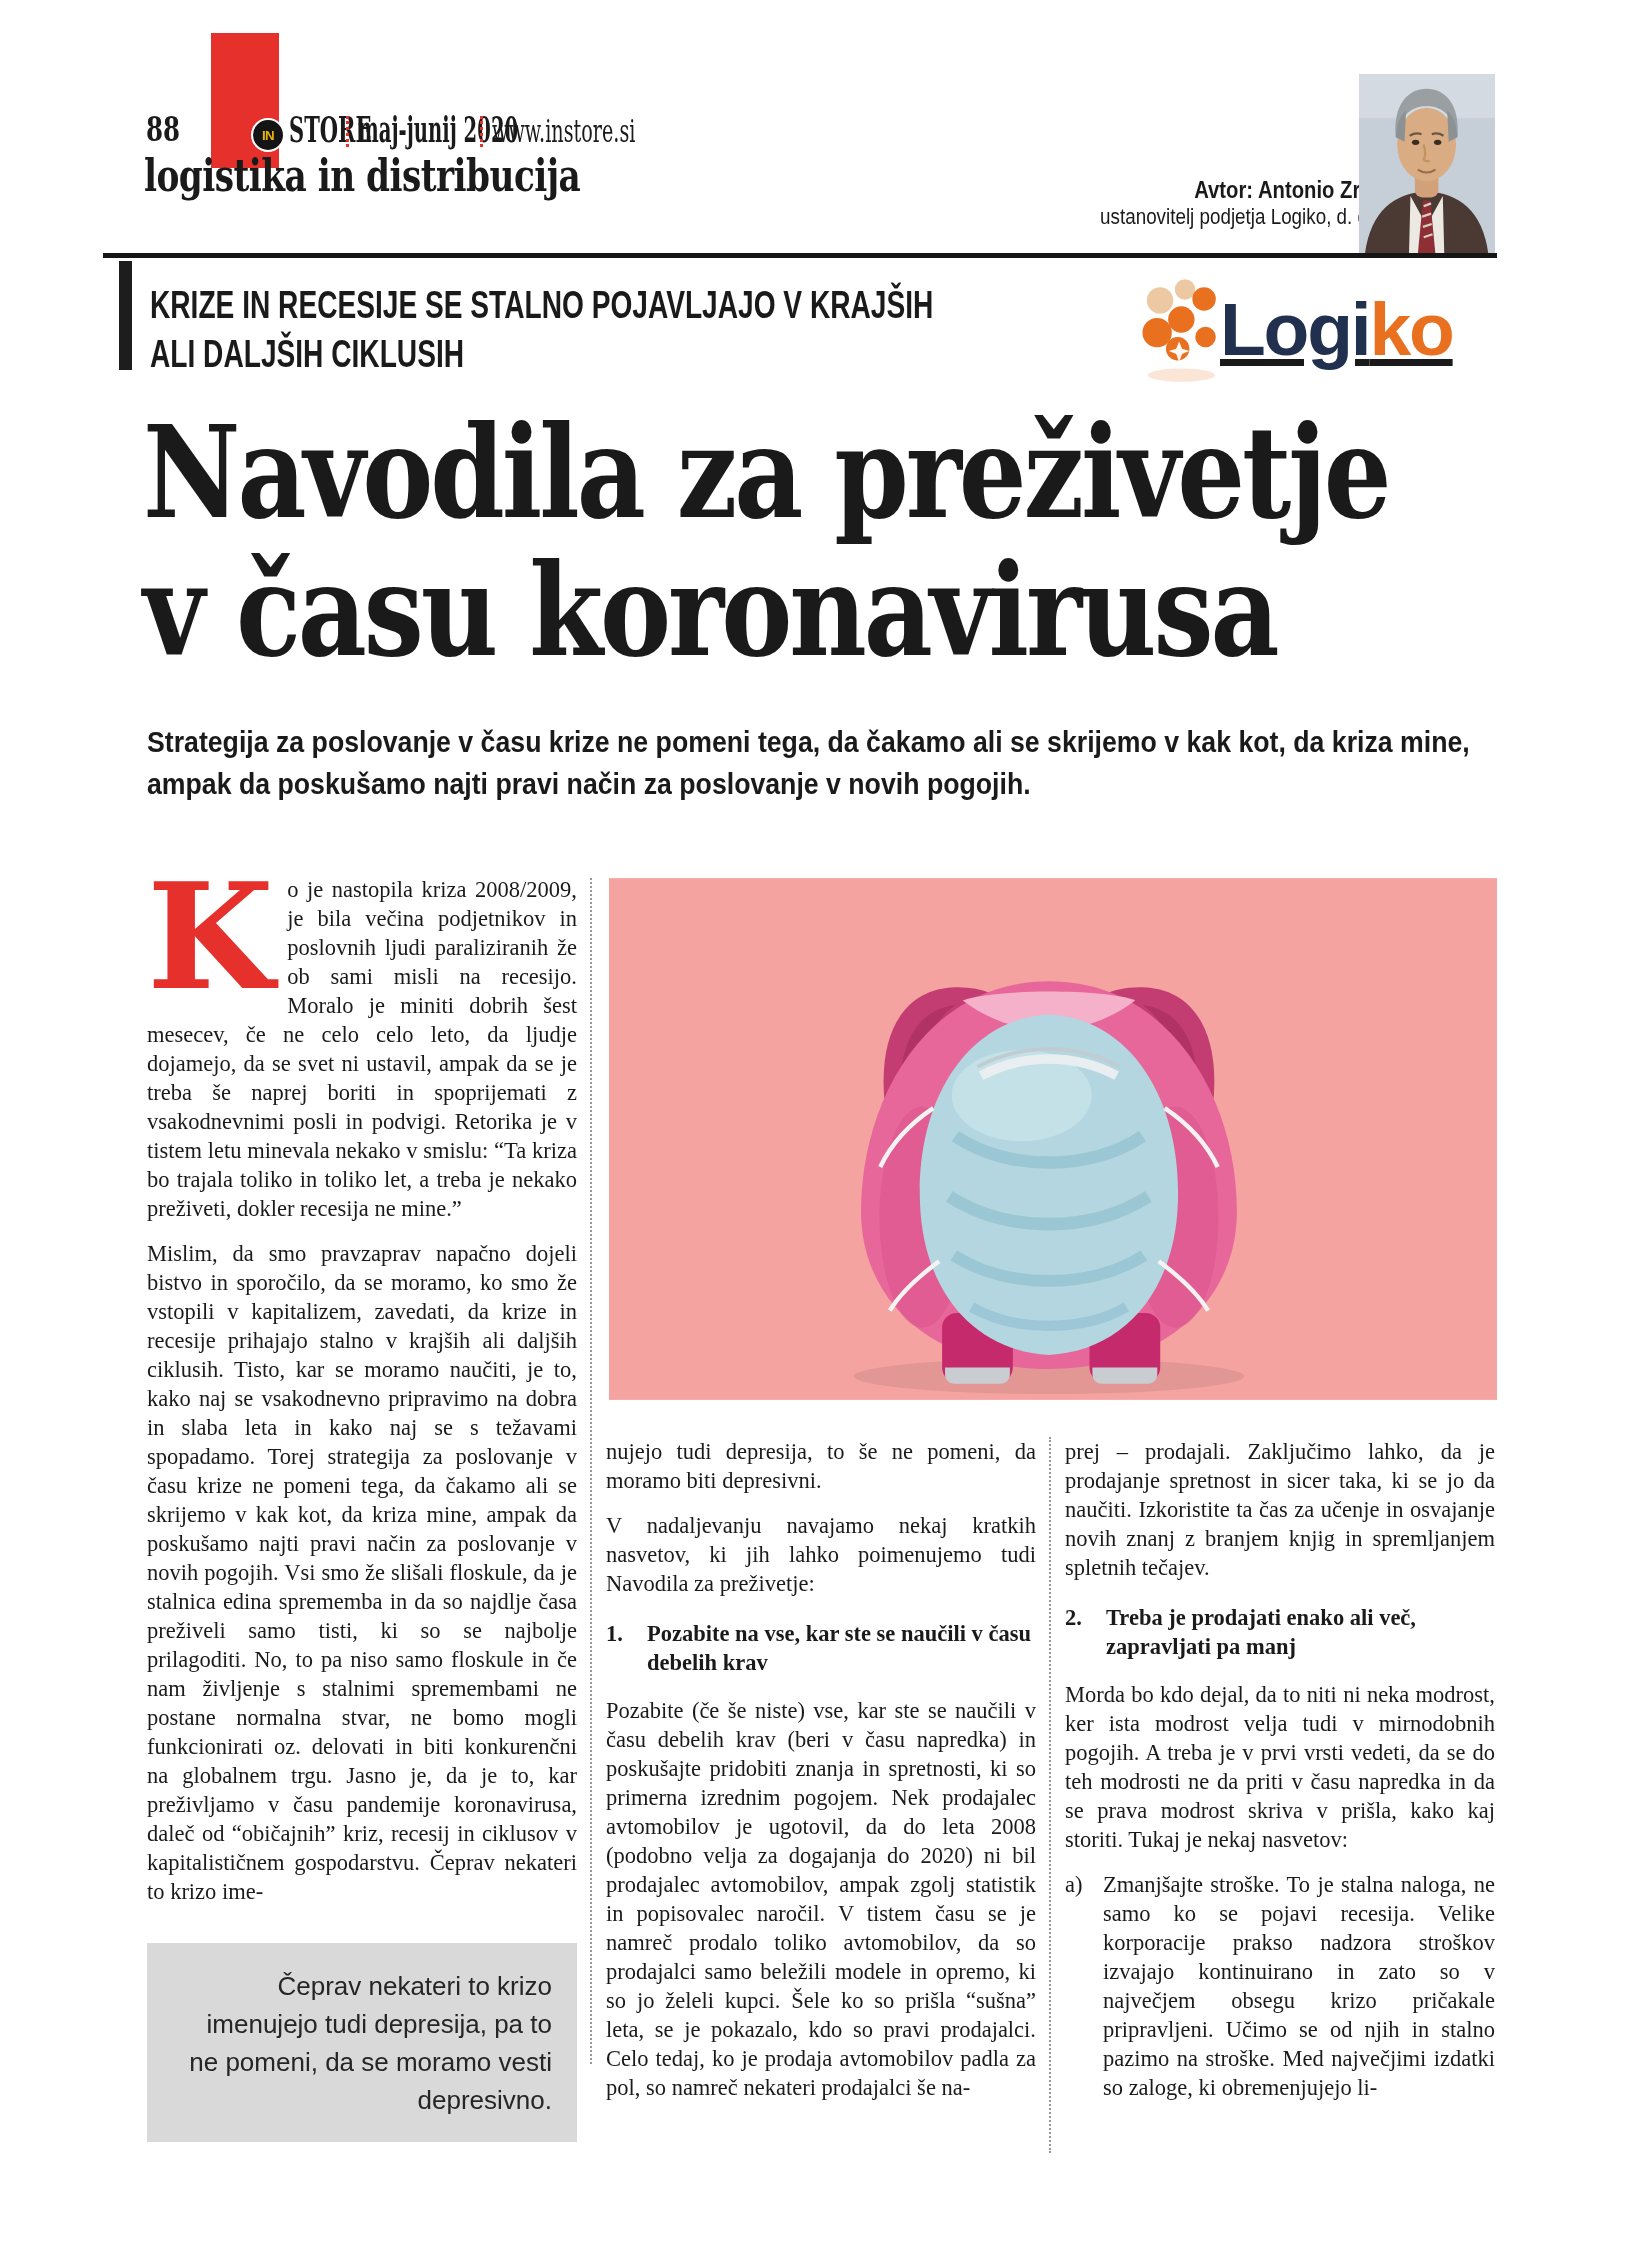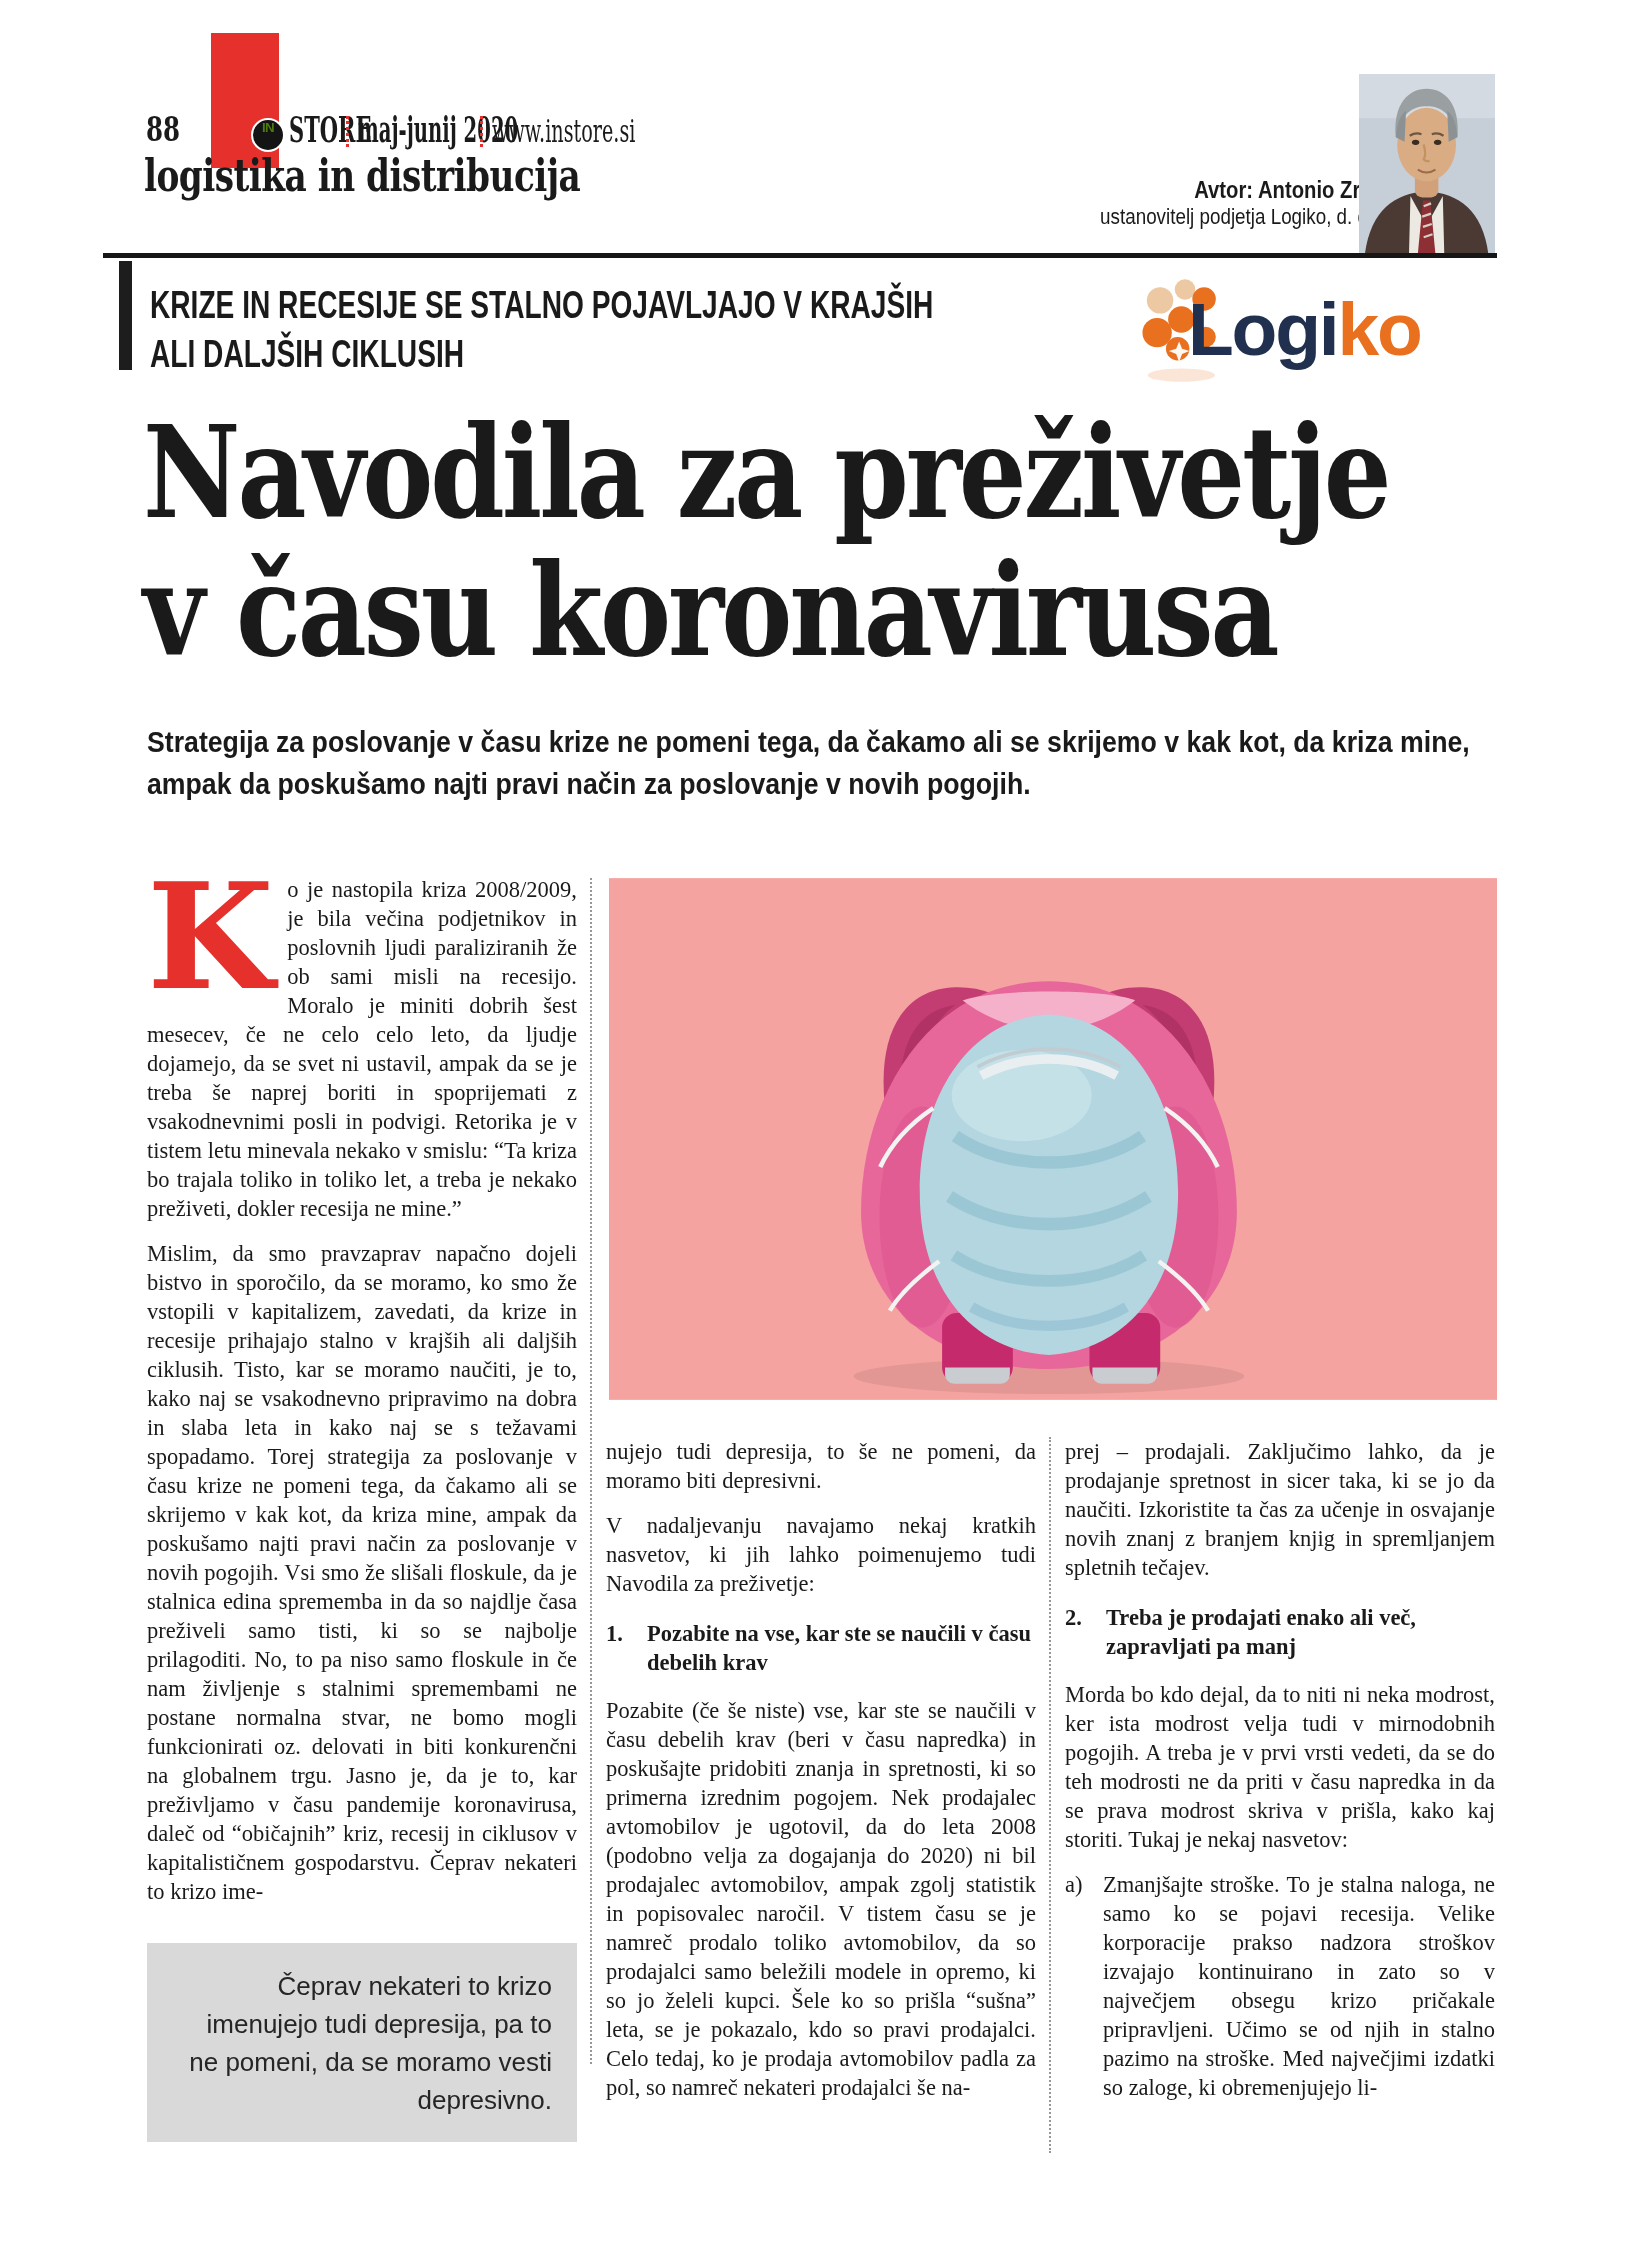--- a/index.html
+++ b/index.html
@@ -12,42 +12,42 @@
   .abs { position:absolute; }
   .nw  { white-space:nowrap; }
   .cx  { display:inline-block; transform-origin:0 0; }
 
   
   #pg-num { left:146px; top:109px; font:bold 34px "DejaVu Serif",serif; transform:scaleX(.72); }
   #red-box { left:211px; top:33px; width:68px; height:135px; background:#e5302b; }
   #in-circle {
     left:251px; top:118px; width:34px; height:34px; border-radius:50%;
     background:#141414; border:2.9px solid #fff; box-sizing:border-box;
-    color:#4d7c0f; font:bold 13.3px "Liberation Sans",sans-serif;
-    display:flex; align-items:flex-start; justify-content:center; letter-spacing:-0.7px;
+    color:#eab308; font:bold 13.3px "Liberation Sans",sans-serif;
+    display:flex; align-items:center; justify-content:center; letter-spacing:-0.7px;
   }
   #store-label { left:289px; top:109px; font:bold 35px "DejaVu Serif",serif; transform:scaleX(.6); }
   .red-dots { width:0; height:31px; border-left:3.7px dotted #e5302b; top:116px; }
   #sep1 { left:346px; } #sep2 { left:480px; }
   #issue   { left:358px; top:109px; font:bold 35px "DejaVu Serif",serif; transform:scaleX(.56); }
   #website { left:492px; top:112px; font:500 32px "DejaVu Serif",serif; transform:scaleX(.6); }
   #section-title { left:144px; top:150px; font:bold 44px "DejaVu Serif",serif; letter-spacing:-0.7px; transform:scaleX(.78); }
   #author-1 { right:282px; top:177px; font:bold 23px "Liberation Sans",sans-serif; transform:scaleX(.88); transform-origin:100% 0; }
   #author-2 { right:282px; top:205px; font:21.4px "Liberation Sans",sans-serif; transform:scaleX(.88); transform-origin:100% 0; }
   #photo { left:1359px; top:74px; width:136px; height:181px; }
   #rule  { left:103px; top:253px; width:1394px; height:5.2px; background:#161616; }
 
   
   #kicker-bar { left:119px; top:261px; width:13.3px; height:109px; background:#1d1d1d; }
   #kicker { left:150px; top:262px; font:bold 38px "Liberation Sans",sans-serif; line-height:49px;margin-top:19px; }
   #kicker > div { transform:scaleX(.74); transform-origin:0 0; white-space:nowrap; }
 
   
   #logiko-mark { left:1141px; top:274px; width:88px; height:111px; }
-  #logiko-text { left:1188px; top:286px; font:bold 75px "Liberation Sans",sans-serif; letter-spacing:-2.2px; }
+  #logiko-text { left:1220px; top:286px; font:bold 75px "Liberation Sans",sans-serif; letter-spacing:-2.2px;text-decoration:underline; }
   #logiko-text .navy   { color:#22304f; }
   #logiko-text .orange { color:#e8701f; }
 
   
   .title-line { left:143px; font:bold 127px "DejaVu Serif",serif; letter-spacing:-3.7px;
                 transform:scaleX(.84); transform-origin:0 0; white-space:nowrap; }
   #title-1 { top:398px; }
   #title-2 { top:536px; }
   #lead { left:147px; top:721px; width:1474px; font:bold 29px "Liberation Sans",sans-serif;
           line-height:42px; transform:scaleX(.92); transform-origin:0 0; }

